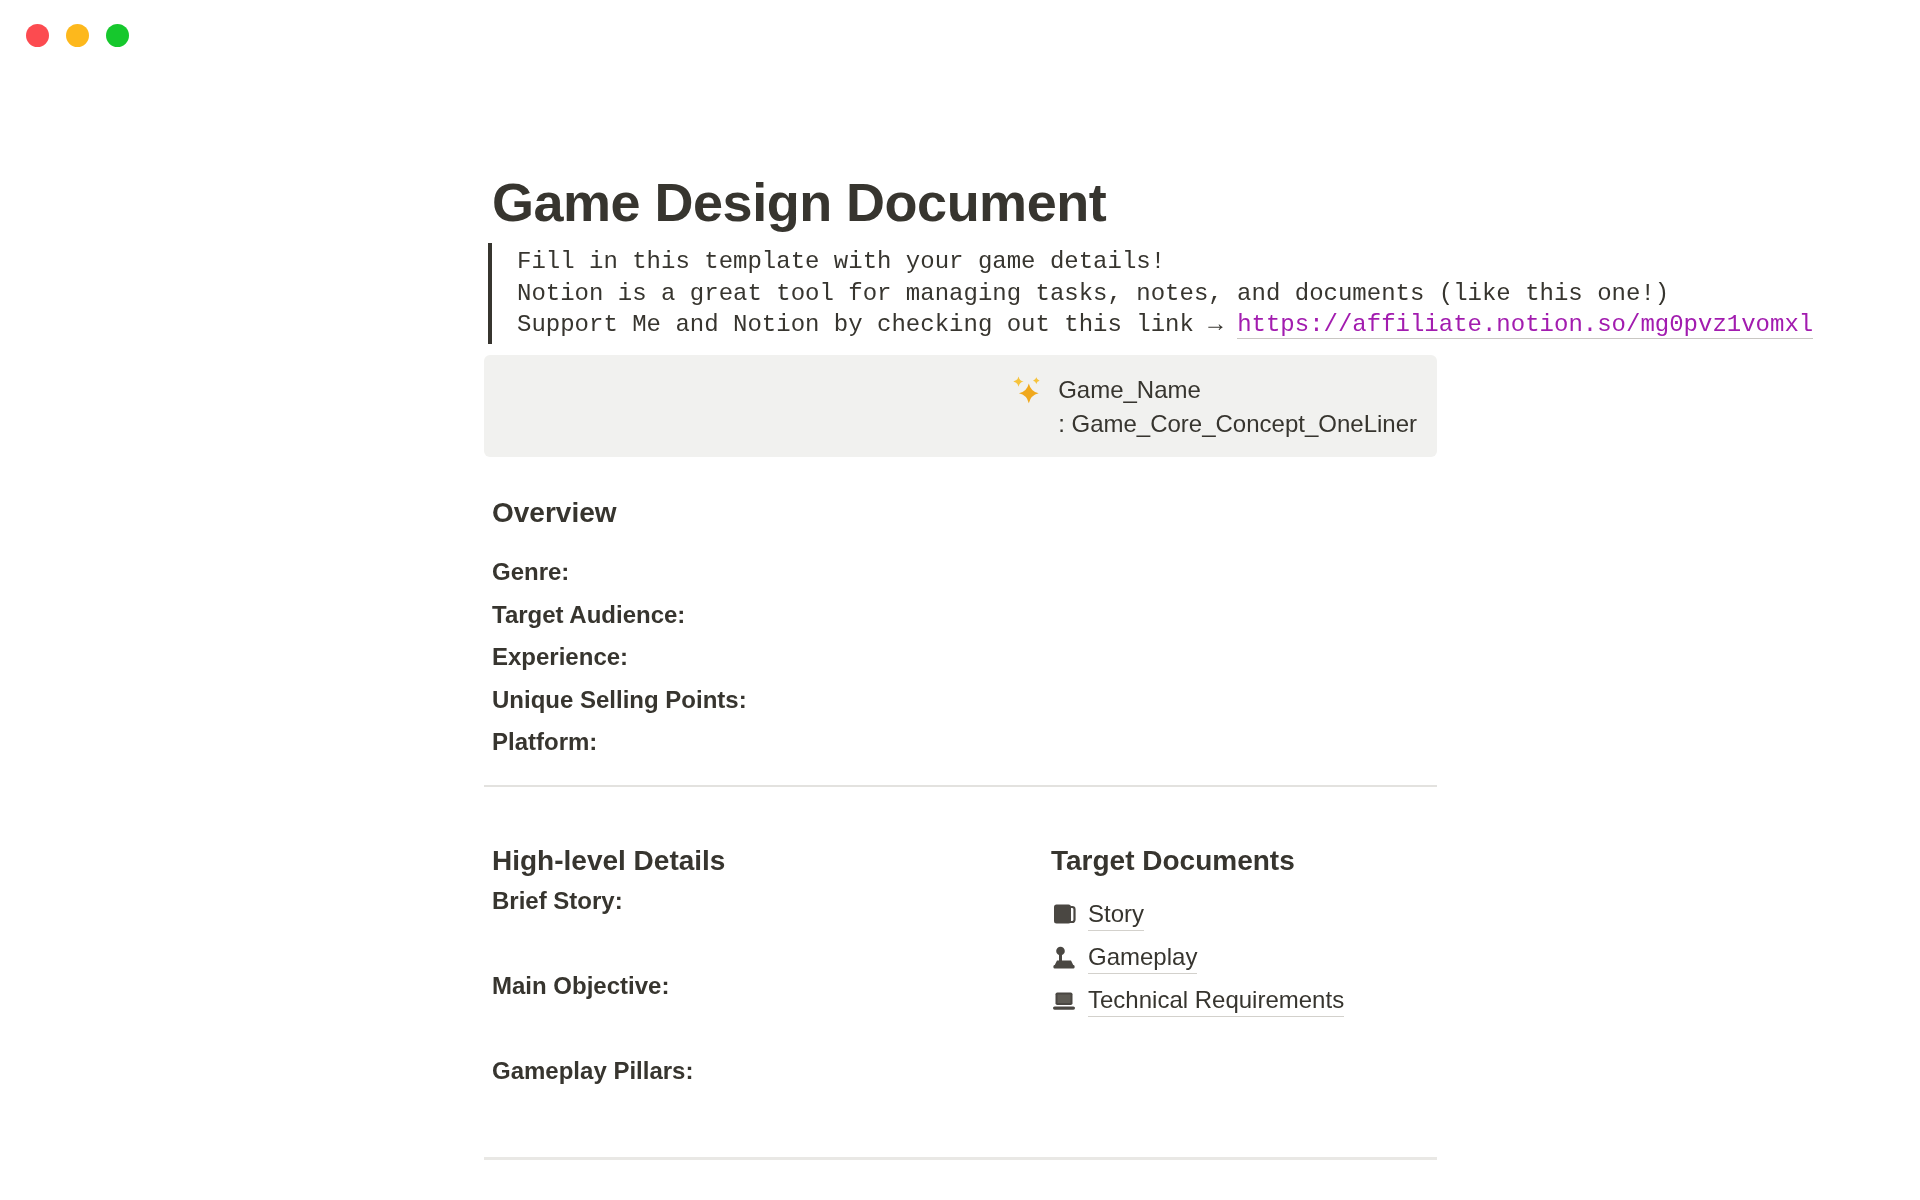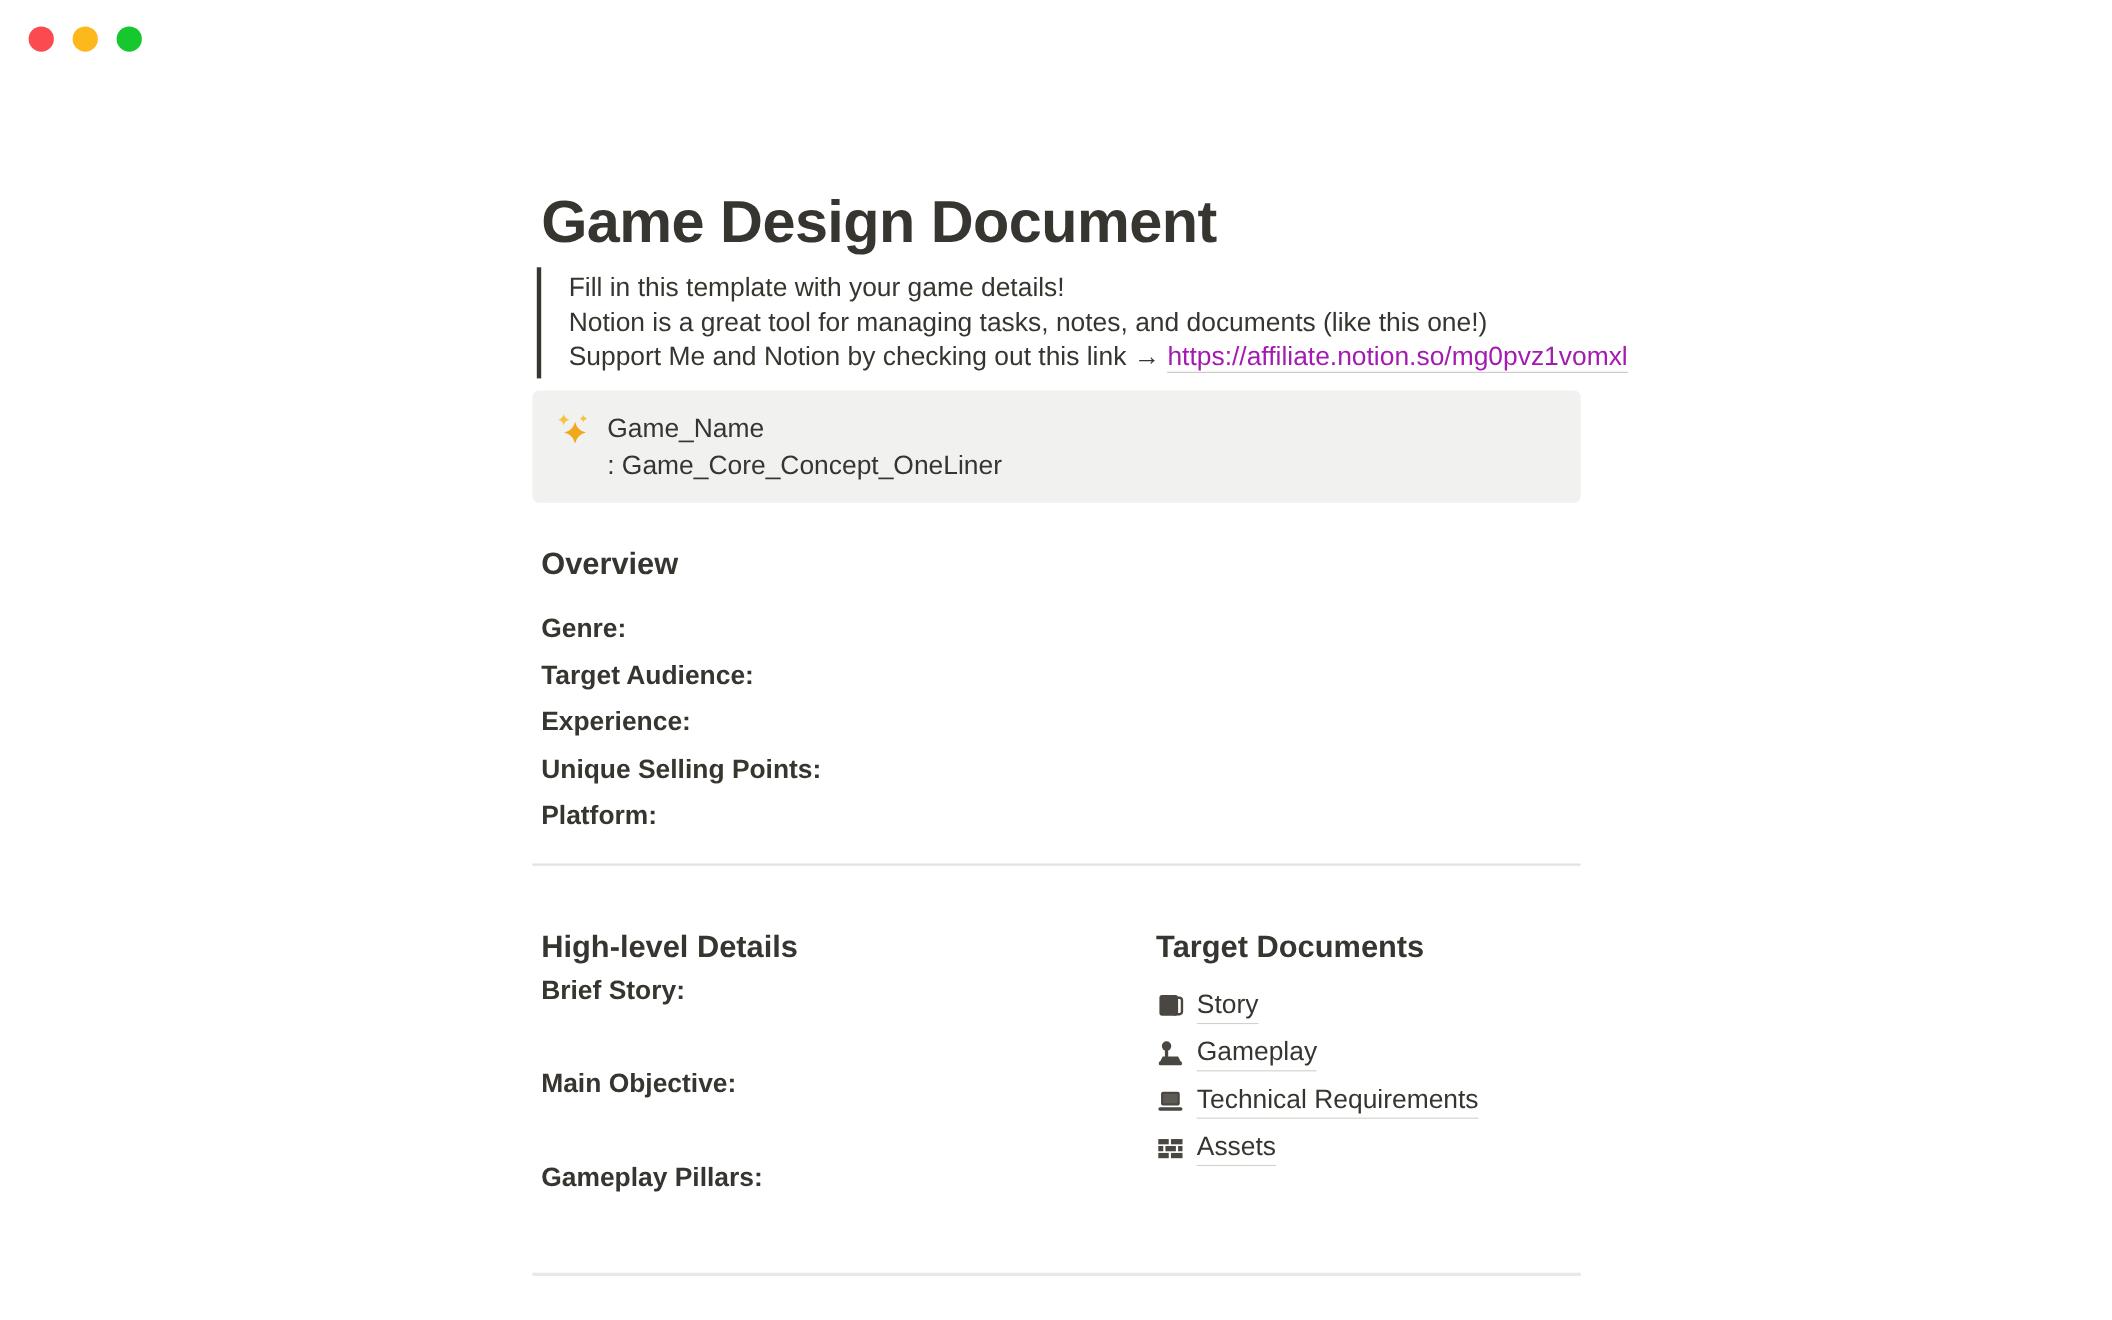--- a/index.html
+++ b/index.html
@@ -23,31 +23,32 @@
     position: absolute; left: 492px; top: 171px;
     font-size: 54px; font-weight: 700; letter-spacing: -0.5px;
     line-height: 62px; white-space: nowrap;
   }
   .quote-block {
     position: absolute; left: 488px; top: 243px; width: 950px;
     border-left: 4px solid #37352F;
     padding: 3px 0 3px 25px;
     font-size: 24px; line-height: 31.5px;
   }
-  .quote-line { white-space: nowrap; }
+  .quote-line { white-space: nowrap; font-family: Liberation Mono, monospace; }
   .quote-link {
     color: #a21caf; text-decoration: none; cursor: pointer;
     border-bottom: 1.5px solid #C9C7C3;
     margin-top: 32px;
   }
   .callout {
     position: absolute; left: 484px; top: 355px; width: 953px; height: 102px;
     background: #F1F1EF; border-radius: 6px;
     display: flex; align-items: flex-start; gap: 17px;
     padding: 18px 20px 18px 21px;
+    justify-content: flex-end;
   }
   .callout-icon { flex: 0 0 30px; margin-top: 2px; }
   .callout-text { font-size: 24px; line-height: 33.5px; }
   .h-section {
     font-size: 28px; font-weight: 700; line-height: 36px; white-space: nowrap;
   }
   .overview-heading { position: absolute; left: 492px; top: 495px; }
   .field-list { position: absolute; left: 492px; top: 551px; }
   .field-label {
     font-size: 24px; font-weight: 700; line-height: 42.5px; white-space: nowrap;
@@ -154,31 +155,17 @@
       <span class="doc-link-icon">
         <svg width="26" height="26" viewBox="0 0 26 26">
           <rect x="4.5" y="4.5" width="17" height="12.5" rx="1.8" fill="#4A4742"></rect>
           <rect x="6.5" y="6.5" width="13" height="8.5" fill="#5E5B54"></rect>
           <rect x="2" y="18.5" width="22" height="3.2" rx="1.6" fill="#4A4742"></rect>
         </svg>
       </span>
       <span class="doc-link-label">Technical Requirements</span>
     </a>
 
-    <a class="doc-link-row" href="#">
-      <span class="doc-link-icon">
-        <svg width="26" height="26" viewBox="0 0 26 26">
-          <rect x="2" y="4.5" width="9.5" height="4.8" fill="#4A4742"></rect>
-          <rect x="13.5" y="4.5" width="10.5" height="4.8" fill="#4A4742"></rect>
-          <rect x="2" y="10.8" width="4.5" height="4.8" fill="#4A4742"></rect>
-          <rect x="8.5" y="10.8" width="9.5" height="4.8" fill="#4A4742"></rect>
-          <rect x="20" y="10.8" width="4" height="4.8" fill="#4A4742"></rect>
-          <rect x="2" y="17.1" width="9.5" height="4.8" fill="#4A4742"></rect>
-          <rect x="13.5" y="17.1" width="10.5" height="4.8" fill="#4A4742"></rect>
-        </svg>
-      </span>
-      <span class="doc-link-label">Assets</span>
-    </a>
 
   </div>
 </div>
 
 <div class="divider divider-2"></div>
 
 </body></html>

